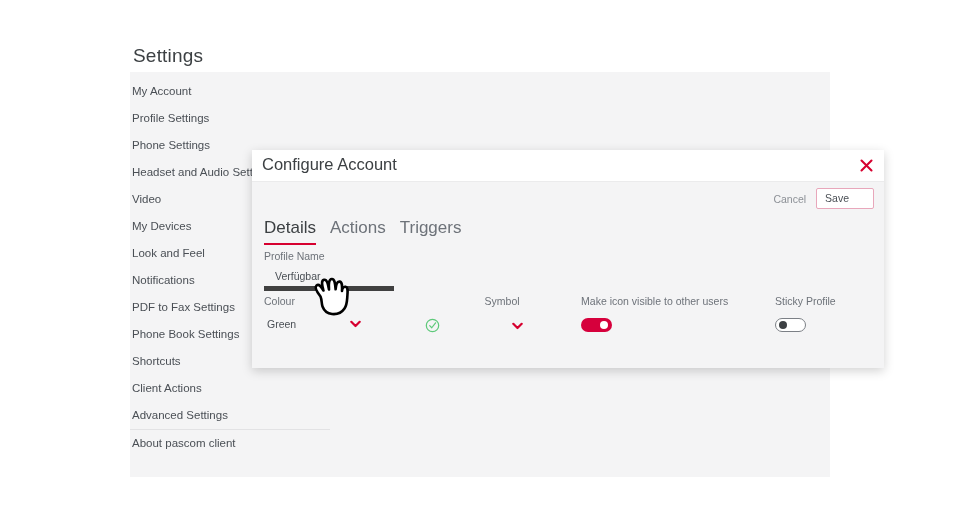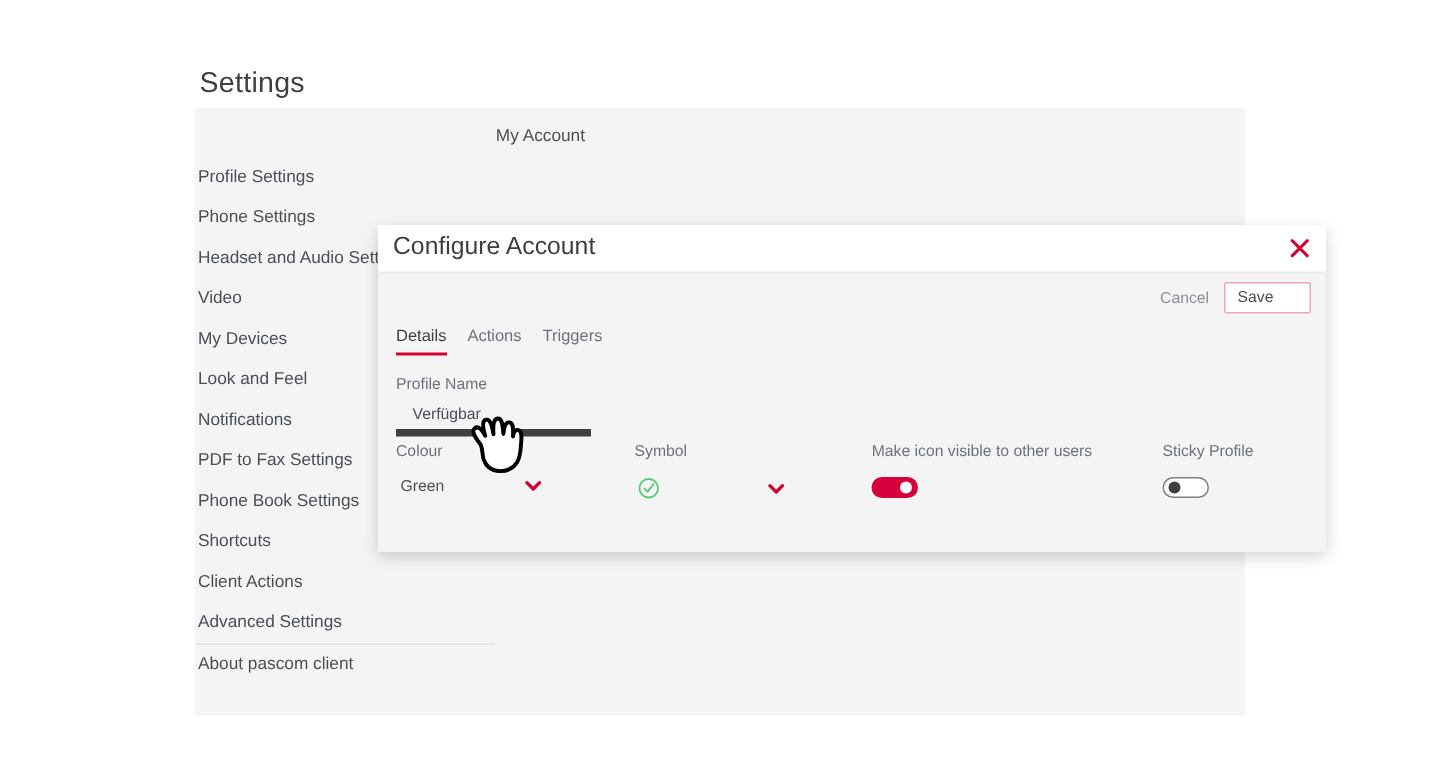--- a/index.html
+++ b/index.html
@@ -22,21 +22,21 @@
     width: 700px; height: 405px;
     background: #f4f4f5;
   }
   .nav-list { position: absolute; left: 0; top: 0; width: 260px; }
   .nav-item {
     height: 27px; line-height: 27px;
     padding-left: 2px;
     font-size: 11.5px; color: #4a4f55;
     white-space: nowrap;
   }
-  .nav-item:first-child { margin-top: 6px; text-align: right; }
+  .nav-item:first-child { margin-top: 6px; }
   .nav-divider {
     width: 200px; height: 1px; background: #e2e2e4;
     margin: 0 0 0 0;
   }
 
   
   .modal {
     position: absolute; left: 252px; top: 150px;
     width: 632px; height: 218px;
     background: #f4f4f5;
@@ -74,21 +74,21 @@
     border-radius: 2px;
     padding: 3px 24px 4px 8px;
     cursor: pointer;
   }
 
   .tabs {
     position: absolute; left: 12px; top: 68px;
     display: flex; gap: 14px;
   }
   .tab {
-    font-size: 11px; color: #6d7279;
+    font-size: 17px; color: #6d7279;
     padding-bottom: 5px;
     cursor: pointer;
   }
   .tab.active { color: #3c4043; border-bottom: 2px solid #d6002f; }
 
   .form-area { position: absolute; left: 12px; top: 100px; right: 12px; }
 
   .field-label {
     font-size: 10.5px; color: #6d7279;
   }
@@ -102,21 +102,21 @@
     border: none;
     border-bottom: 5px solid #404040;
     outline: none;
   }
 
   .cols {
     display: flex;
     margin-top: 4px;
   }
   .col-colour  { width: 164px; }
-  .col-symbol  { width: 163px; }
+  .col-symbol  { width: 163px; text-align: center; }
   .col-visible { width: 200px; }
   .col-sticky  { width: 100px; }
 
   .col-value-row {
     display: flex; align-items: center;
     margin-top: 11px;
   }
   .col-value-text {
     font-size: 10.5px; color: #4a4f55;
     padding-left: 3px;

